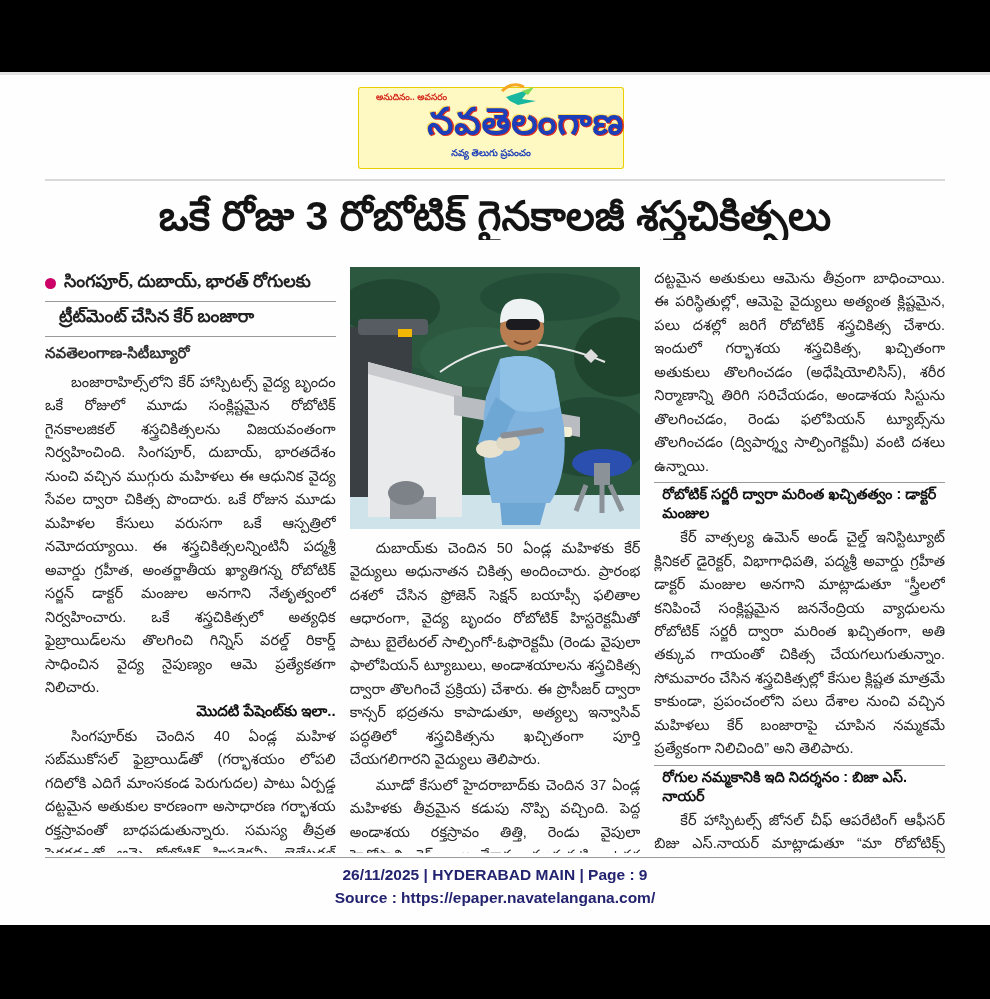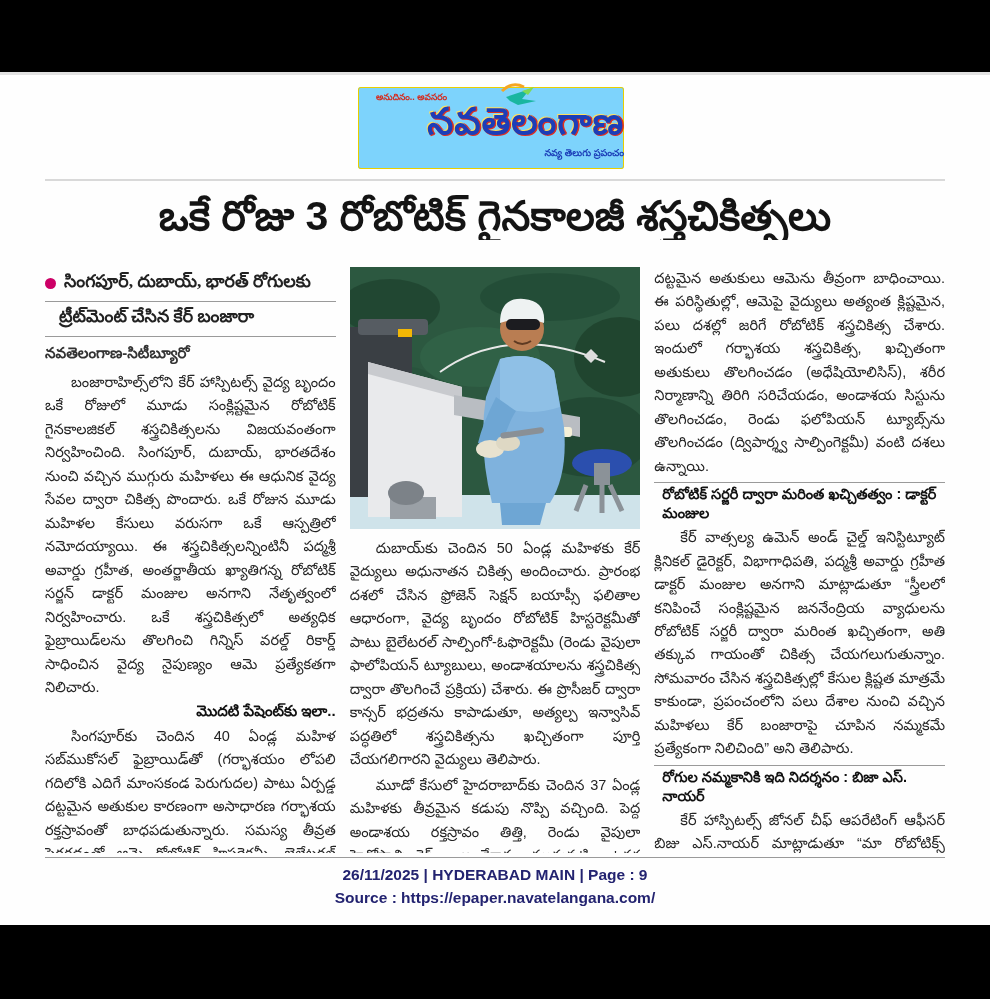--- a/index.html
+++ b/index.html
@@ -9,32 +9,32 @@
     -webkit-font-smoothing:antialiased;overflow:hidden;
   }
   .bar{position:absolute;left:0;width:990px;background:#000;}
   .bar.top{top:0;height:72px;border-bottom:3px solid #e2e2e2;}
   .bar.bottom{top:925px;height:74px;}
   .page{position:absolute;left:0;top:75px;width:990px;height:850px;background:#fefefe;}
 
   
   .masthead{
     position:absolute;left:358px;top:12px;width:266px;height:82px;
-    background:#7dd3fc;border-radius:3px;box-shadow:0 0 0 1px #e8cf00 inset;
+    background:#fef9c3;border-radius:3px;box-shadow:0 0 0 1px #e8cf00 inset;
   }
   .masthead .tag-top{
     position:absolute;left:18px;top:5px;font-size:9px;font-weight:bold;color:#d42b1e;
   }
   .masthead .title{
     position:absolute;left:0;top:16px;width:100%;text-align:right;
     font-size:37px;font-weight:bold;color:#1c3eb8;letter-spacing:1px;line-height:1;
     text-shadow:1px 1px 0 #e03020,-1px -1px 0 #ffdf5e,1.5px 0 0 #e03020;
   }
   .masthead .tag-bottom{
-    position:absolute;left:0;top:60px;width:100%;text-align:right;
+    position:absolute;left:0;top:60px;width:100%;text-align:center;
     font-size:9.5px;font-weight:bold;color:#1c3eb8;
   }
   .masthead svg.bird{position:absolute;left:138px;top:-4px;}
 
   
   .headline{
     position:absolute;left:45px;top:104px;width:900px;border-top:2px solid #d9d9d9;
     padding-top:12px;text-align:center;font-size:41px;font-weight:bold;color:#141414;
     line-height:1.15;white-space:nowrap;overflow:hidden;
   }

